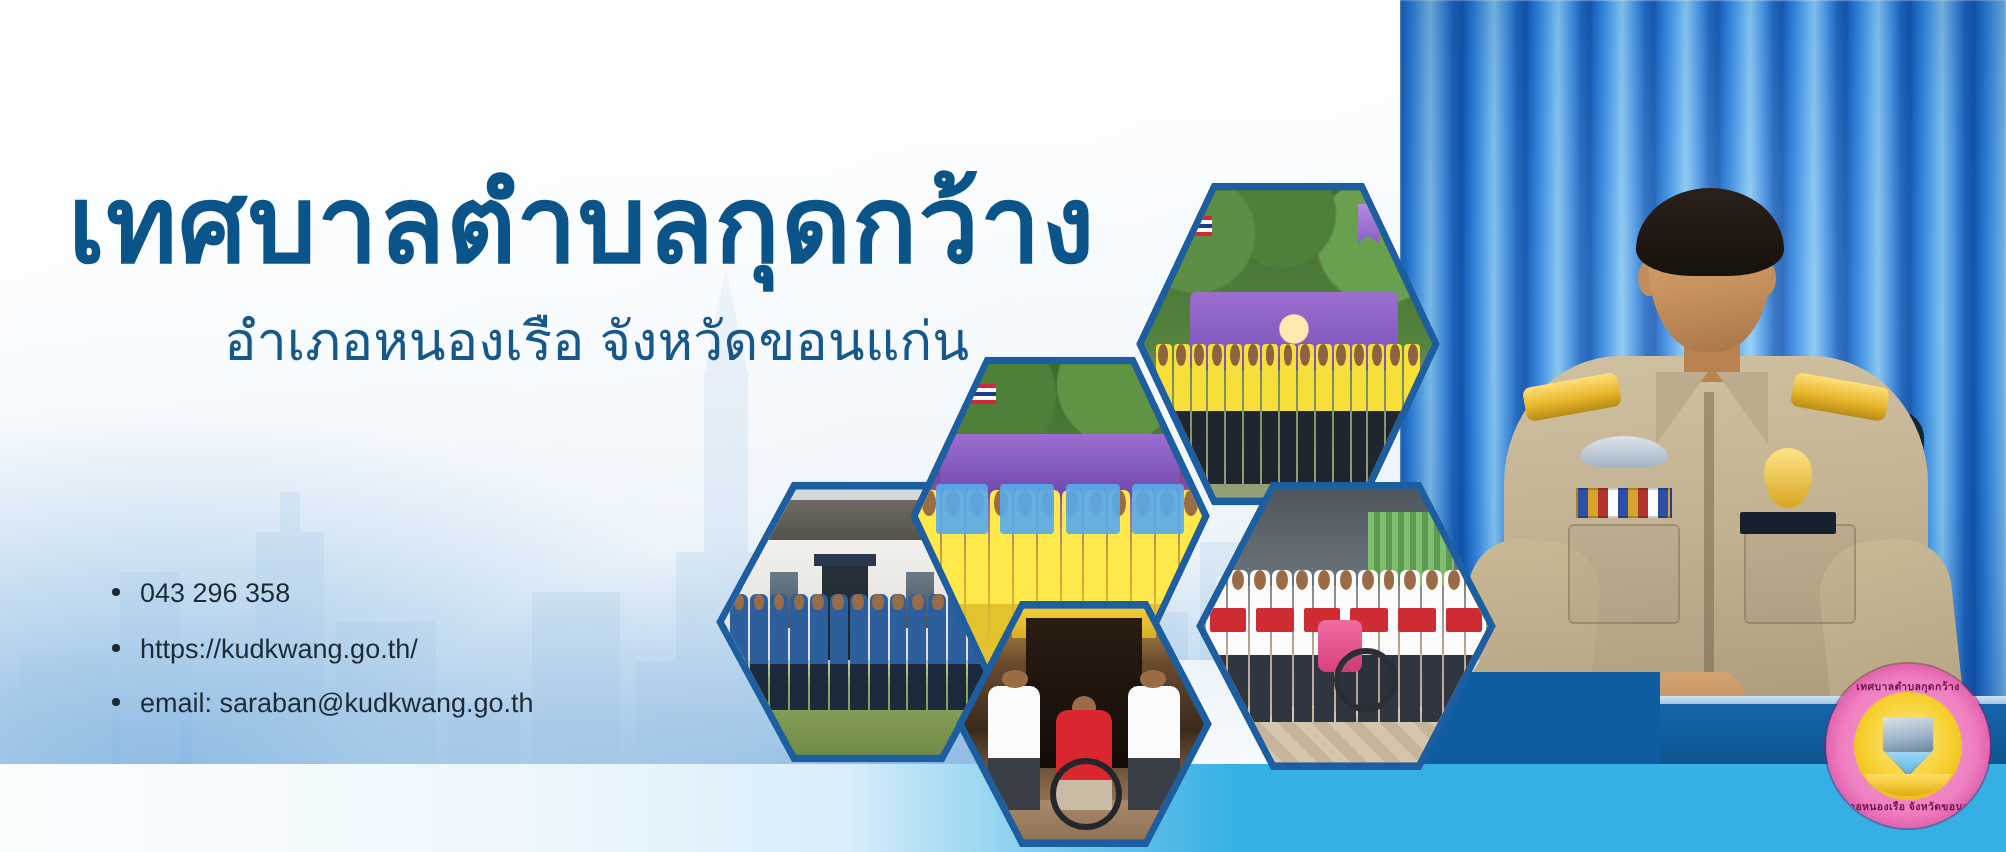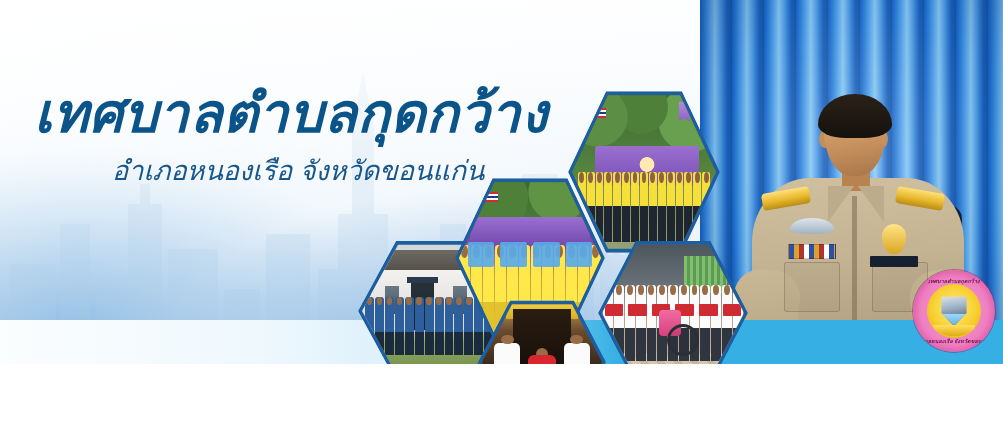--- a/index.html
+++ b/index.html
@@ -8,24 +8,23 @@
     padding: 0;
     background: #ffffff;
   }
   body {
     font-family: "Liberation Sans", "DejaVu Sans", sans-serif;
   }
 
   .banner {
     position: relative;
     width: 1003px;
-    height: 364px;
+    height: 426px;
     overflow: hidden;
     background: #ffffff;
-    font-style: italic;
   }
 
   
   .bg-base {
     position: absolute;
     inset: 0;
     background:
       radial-gradient(ellipse 520px 300px at 8% 92%, #7fb3e0 0%, rgba(127,179,224,0.55) 30%, rgba(210,230,245,0.12) 62%, rgba(255,255,255,0) 80%),
       radial-gradient(ellipse 420px 260px at 46% 104%, #4f93d4 0%, rgba(79,147,212,0.5) 34%, rgba(255,255,255,0) 72%),
       linear-gradient(160deg, #fdfeff 0%, #f4f9fd 30%, #e9f2fa 58%, #dceaf7 100%);
@@ -652,20 +651,25 @@
         <div class="redhead"></div>
         <div class="redlady"></div>
         <div class="wheel"></div>
       </div>
     </div>
   </div>
 
   <div class="title">เทศบาลตำบลกุดกว้าง</div>
   <div class="subtitle">อำเภอหนองเรือ จังหวัดขอนแก่น</div>
 
+  <ul class="contact">
+    <li>043 296 358</li>
+    <li>https://kudkwang.go.th/</li>
+    <li>email: saraban@kudkwang.go.th</li>
+  </ul>
 
   <div class="seal">
     <div class="rim-text-top">เทศบาลตำบลกุดกว้าง</div>
     <div class="seal-inner"></div>
     <div class="seal-shield"></div>
     <div class="seal-water"></div>
     <div class="seal-ribbon"></div>
     <div class="rim-text-bot">อำเภอหนองเรือ จังหวัดขอนแก่น</div>
   </div>
 

